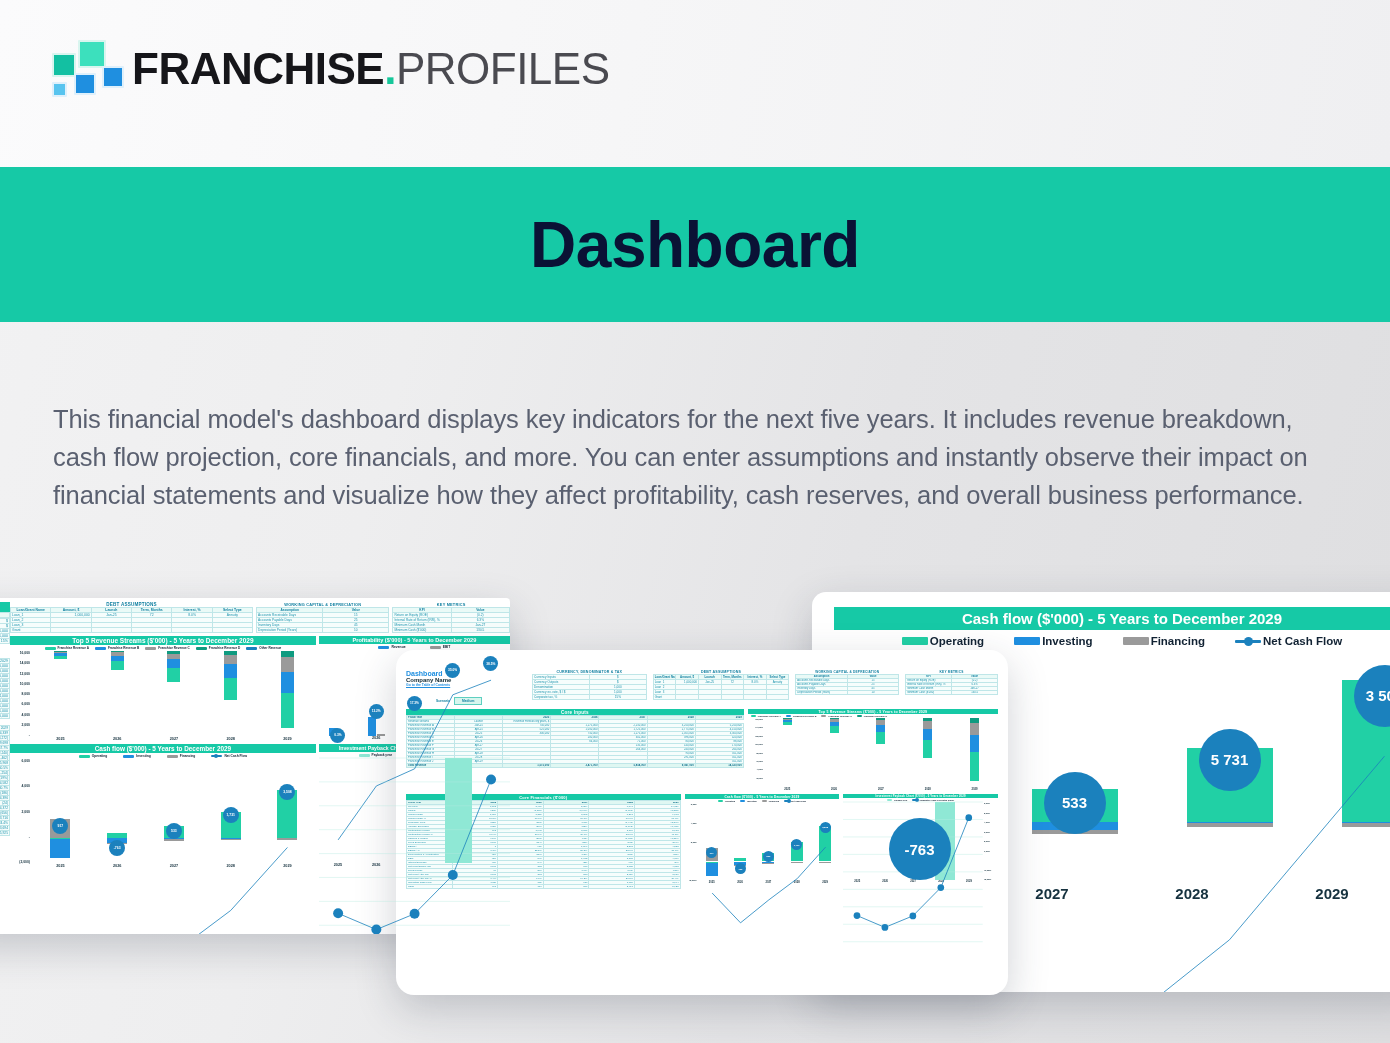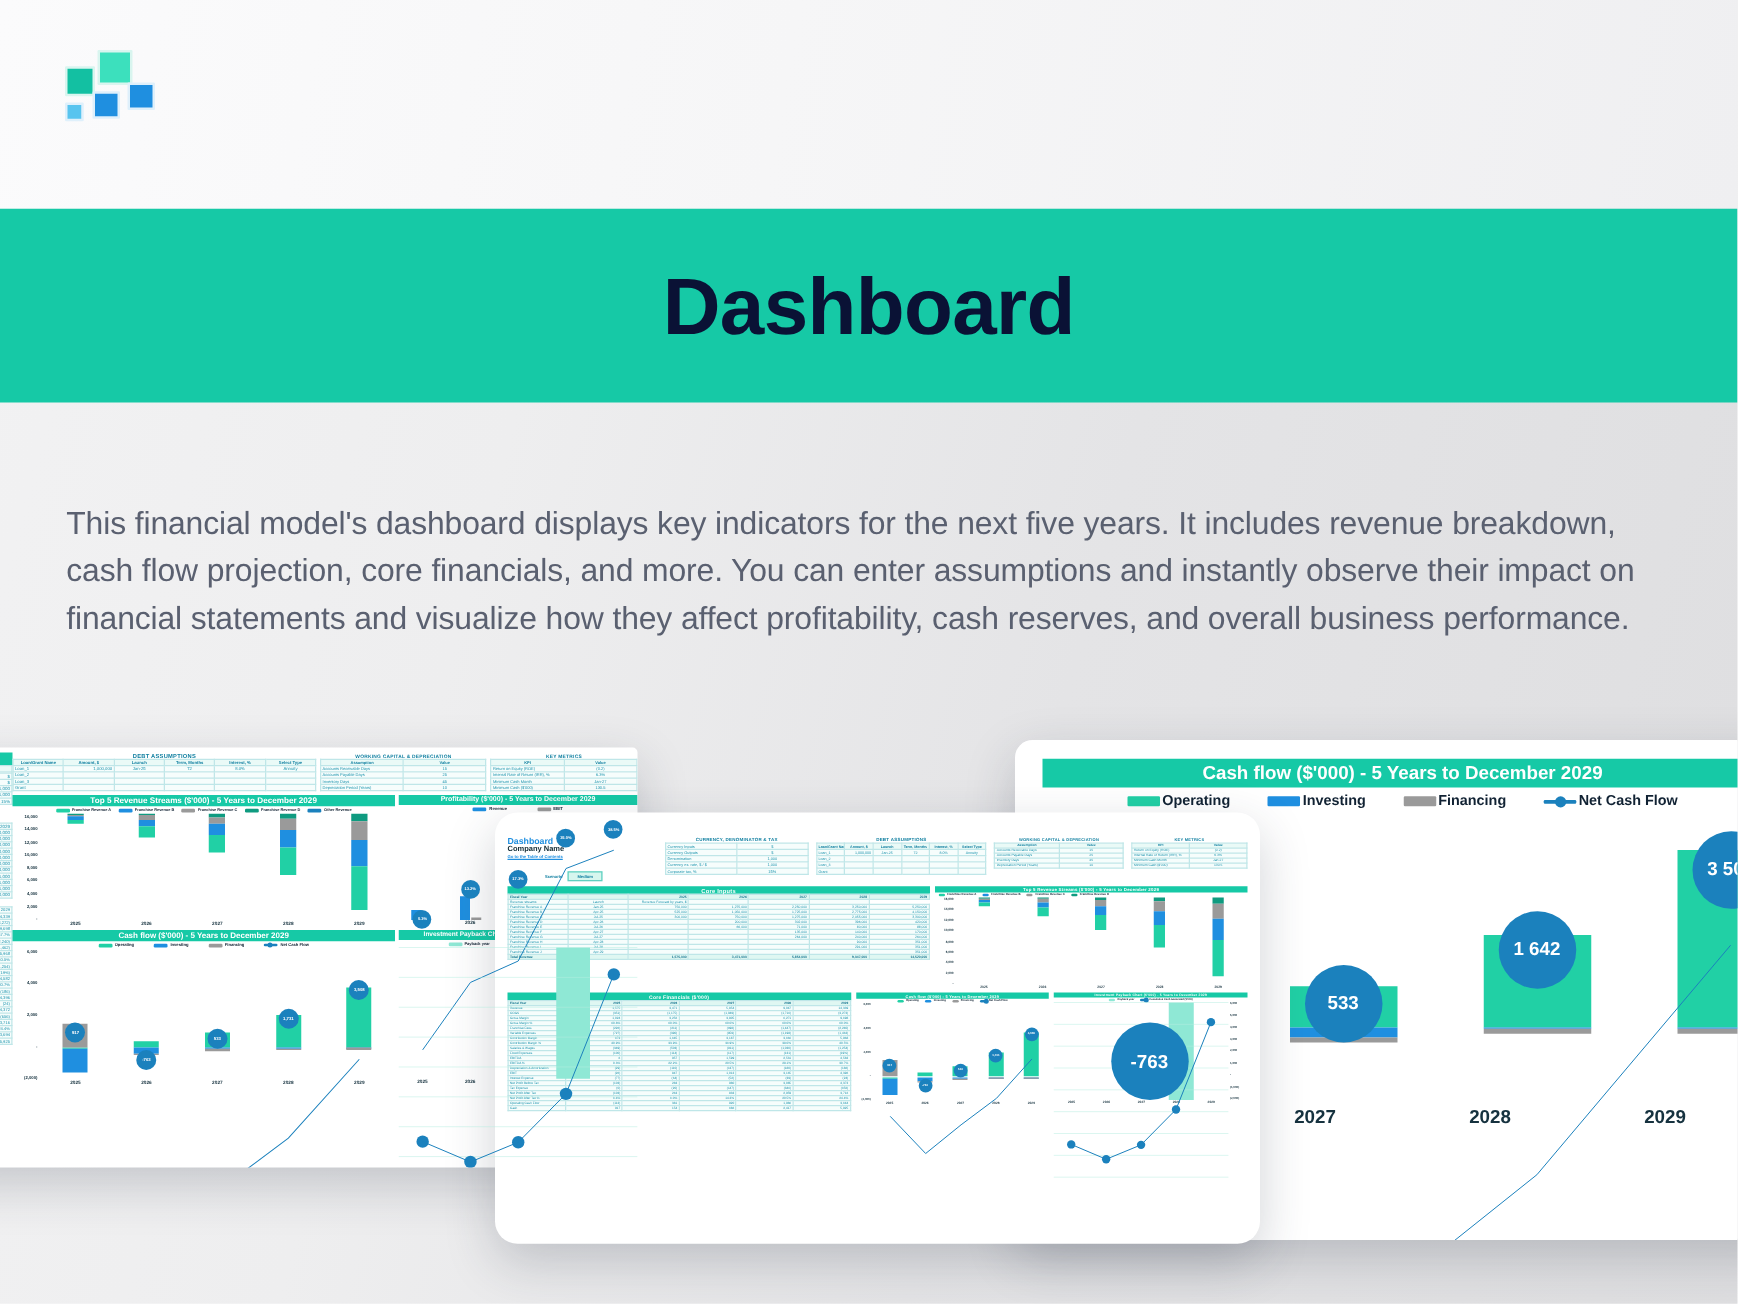--- a/index.html
+++ b/index.html
@@ -97,20 +97,23 @@
 <body>
 
 <div class="top-band">
   <div class="logo-wrap">
     <div class="logo-mark">
       <i class="lm1"></i>
         <i class="lm2"></i>
         <i class="lm3"></i>
         <i class="lm4"></i>
         <i class="lm5"></i>
+    </div>
+    <div class="logo-text">
+      <span class="b">FRANCHISE</span><span class="dot">.</span><span class="l">PROFILES</span>
     </div>
   </div>
 </div>
 
 <div class="banner">
   <h1>Dashboard</h1>
 </div>
 
 <p class="copy">This financial model's dashboard displays key indicators for the next five years. It includes revenue breakdown, cash flow projection, core financials, and more. You can enter assumptions and instantly observe their impact on financial statements and visualize how they affect profitability, cash reserves, and overall business performance.</p>
 
@@ -667,21 +670,21 @@
           <div style="position:absolute;left:0;right:0;top:73.33333333333333%;height:0.5%;background:#1f8fe0;"></div>
           <div style="position:absolute;left:0;right:0;top:73.83333333333333%;height:1.8333333333333333%;background:#9a9a9a;"></div>
         </div>
       </div>
     <svg class="ovl" id="rline" viewBox="0 0 100 100" preserveAspectRatio="none">
         <line x1="-6" y1="73.33333333333333" x2="106" y2="73.33333333333333" stroke="#9fe8da" stroke-width="0.6" vector-effect="non-scaling-stroke"></line>
         <polyline points="12.5,86.05000000000001 37.5,64.45 62.5,44.483333333333334 87.5,14.866666666666667" fill="none" stroke="#1b81bd" stroke-width="0.8" vector-effect="non-scaling-stroke"></polyline>
       </svg>
   <div class="bub" style="width: 62px; height: 62px; font-size: 15px; left: calc(12.5% - 31px); top: calc(86.05% - 31px);">-763</div>
       <div class="bub" style="width: 62px; height: 62px; font-size: 15px; left: calc(37.5% - 31px); top: calc(64.45% - 31px);">533</div>
-      <div class="bub" style="width: 62px; height: 62px; font-size: 15px; left: calc(62.5% - 31px); top: calc(44.4833% - 31px);">1 642</div>
+      <div class="bub" style="width: 62px; height: 62px; font-size: 15px; left: calc(62.5% - 31px); top: calc(44.4833% - 31px);">5 731</div>
       <div class="bub" style="width: 62px; height: 62px; font-size: 15px; left: calc(87.5% - 31px); top: calc(14.8667% - 31px);">3 508</div>
     </div>
   <div class="xaxis" id="rxax">
       <span>2026</span>
       <span>2027</span>
       <span>2028</span>
       <span>2029</span>
     </div>
 </div>
 

